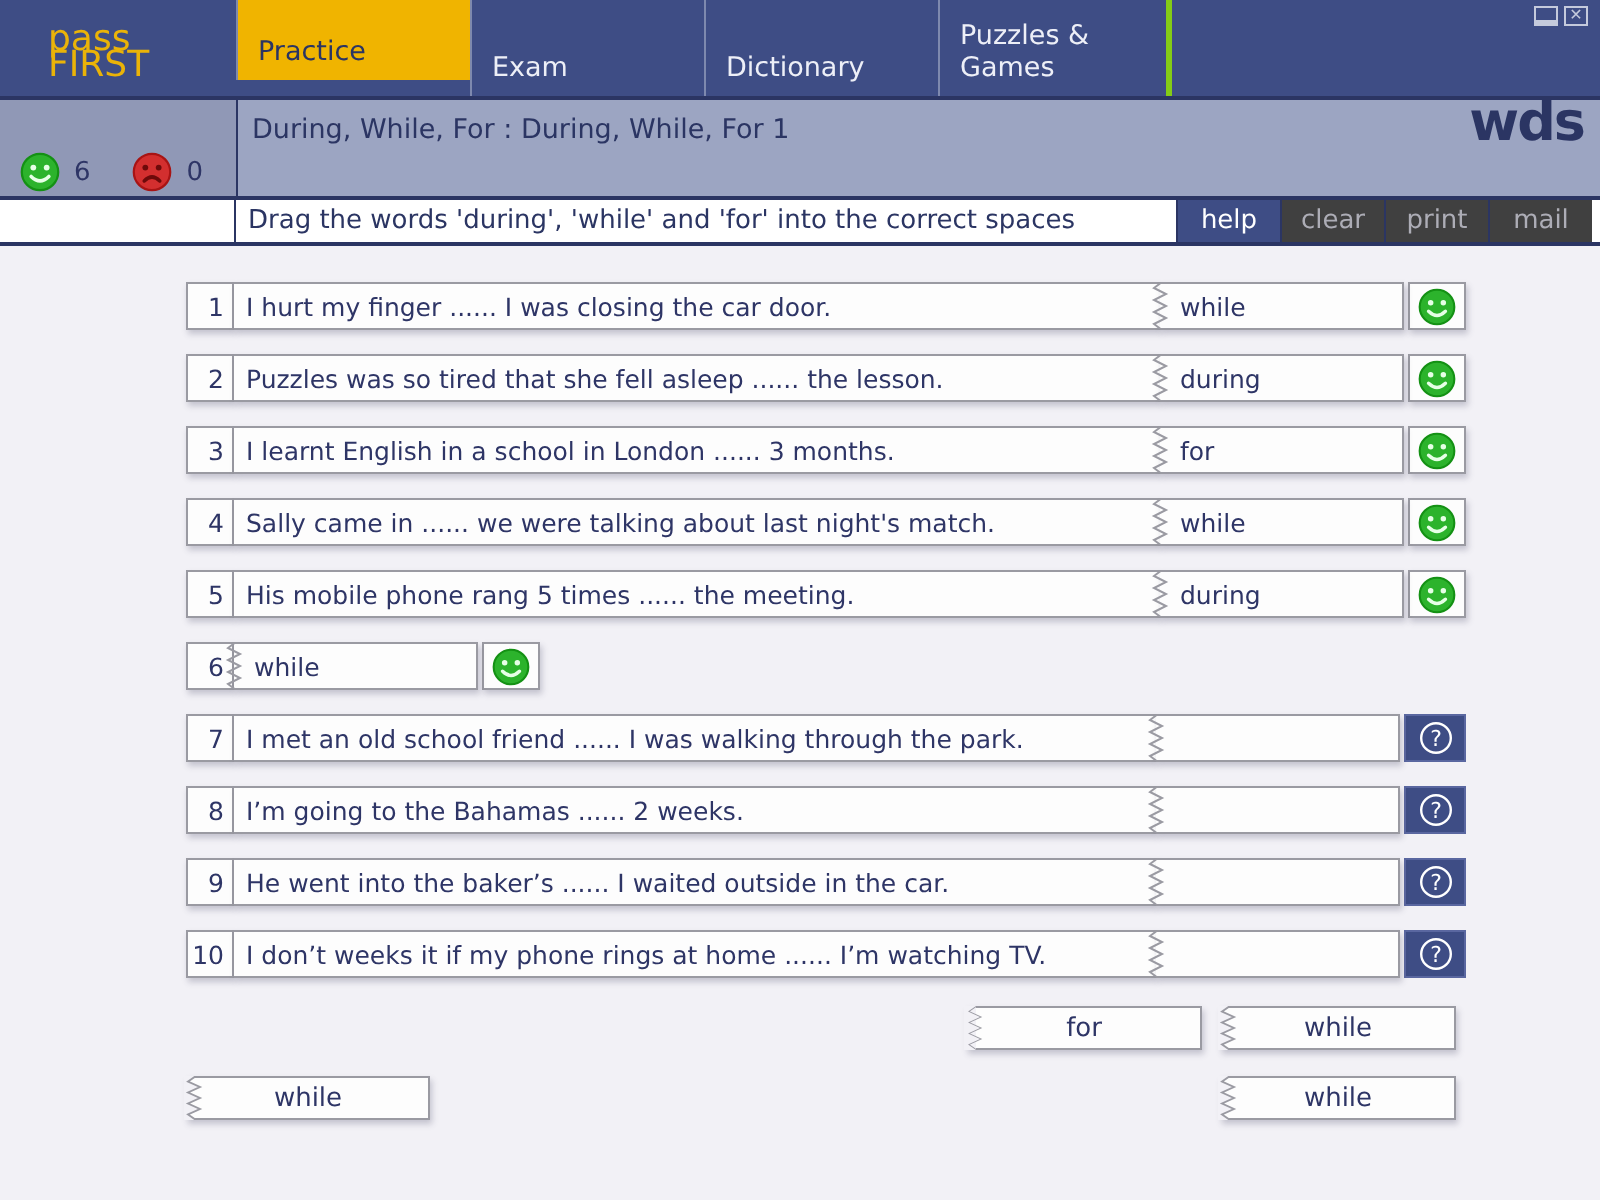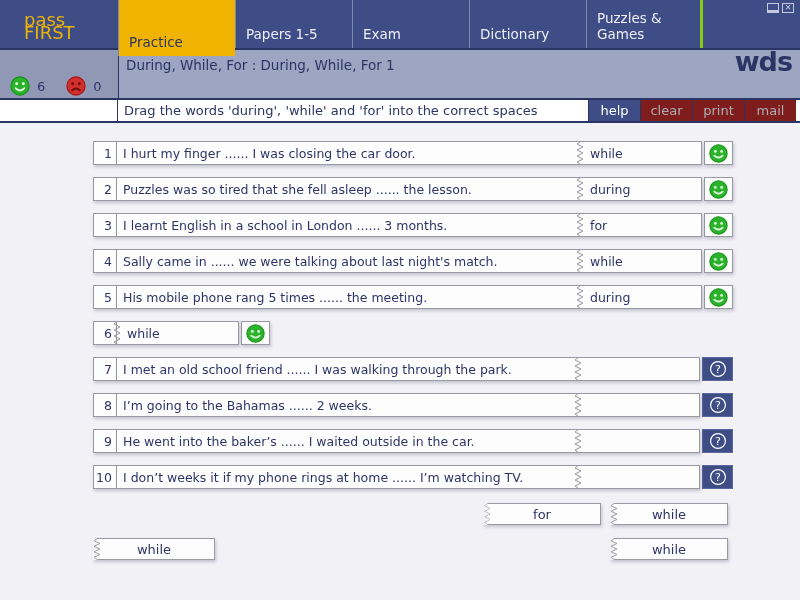--- a/index.html
+++ b/index.html
@@ -8,21 +8,21 @@
        background:#F2F1F6;-webkit-font-smoothing:antialiased;}
 
   
   .nav{position:absolute;left:0;top:0;width:800px;height:50px;background:#3E4D85;}
   .nav::after{content:"";position:absolute;left:0;bottom:0;width:100%;height:2px;background:#2B3563;}
   .brand{position:absolute;left:24px;top:13px;color:#eab308;font-size:18px;line-height:13px;}
   .tabs{position:absolute;left:118px;top:0;height:50px;display:flex;}
   .tab{width:117px;height:48px;box-sizing:border-box;border-left:1px solid #7E89AE;
        display:flex;align-items:flex-end;padding:0 0 6px 10px;color:#EDEFF7;
        font-size:13.5px;cursor:pointer;}
-  .tab.active{background:#F0B400;color:#2B3563;height:56px;z-index:2;}
+  .tab.active{background:#F0B400;color:#2B3563;height:40px;z-index:2;}
   .tab:last-child{border-right:3px solid #84cc16;}
   .winbtns{position:absolute;right:6px;top:3px;display:flex;gap:3px;z-index:3;}
   .winbtn{width:12px;height:10px;box-sizing:border-box;border:1px solid #C4CADC;
           color:#C4CADC;font-size:8px;line-height:7px;text-align:center;cursor:pointer;}
   .winbtn.min{border-bottom-width:3px;}
 
   
   .band{position:absolute;left:0;top:50px;width:800px;height:50px;background:#9CA5C2;
         border-bottom:2px solid #2B3563;box-sizing:border-box;}
   .scorebox{position:absolute;left:0;top:0;width:118px;height:48px;background:#9098B6;
@@ -33,21 +33,21 @@
   .band-title{position:absolute;left:126px;top:7px;color:#2B3563;font-size:13.5px;}
   .logo{position:absolute;right:8px;top:-4px;color:#2B3563;font-size:27px;font-weight:700;letter-spacing:-1px;}
 
   
   .instr{position:absolute;left:0;top:100px;width:800px;height:23px;background:#FFFFFF;
          border-bottom:2px solid #2B3563;box-sizing:border-box;}
   .instr-left{position:absolute;left:0;top:0;width:118px;height:21px;border-right:1px solid #2B3563;box-sizing:border-box;}
   .instr-text{position:absolute;left:124px;top:3px;color:#2B3563;font-size:13px;}
   .toolbar{position:absolute;right:4px;top:0;height:21px;display:flex;}
   .tbtn{width:52px;height:21px;box-sizing:border-box;border-left:1px solid #2B3563;
-        background:#7f1d1d;color:#ADADB6;font-size:13px;display:flex;align-items:center;
+        background:#404040;color:#ADADB6;font-size:13px;display:flex;align-items:center;
         justify-content:center;cursor:pointer;}
   .tbtn.primary{background:#3E4D85;color:#FFFFFF;margin-left:40px;}
 
   
   .questions{position:absolute;left:93px;top:141px;width:640px;}
   .qrow{display:flex;height:24px;margin-bottom:12px;font-size:12.5px;color:#2E3566;}
   .cell{background:#FDFDFD;border:1px solid #9A9AA2;box-sizing:border-box;
         box-shadow:1px 2px 3px rgba(60,60,90,.25);}
   .num{width:24px;display:flex;align-items:center;justify-content:flex-end;padding-right:4px;}
   .sentence{flex:1;display:flex;align-items:center;padding-left:6px;border-left:none;border-right:none;}
@@ -70,21 +70,20 @@
 </head>
 <body>
 
 <div class="nav">
   <div class="brand">
     <div>pass</div>
     <div>FIRST</div>
   </div>
   <div class="tabs">
     <div class="tab active">Practice</div>
-    <div class="tab">Papers 1-5</div>
     <div class="tab">Exam</div>
     <div class="tab">Dictionary</div>
     <div class="tab">Puzzles &amp; Games</div>
   </div>
   <div class="winbtns">
     <span class="winbtn min"></span>
     <span class="winbtn">✕</span>
   </div>
 </div>
 

